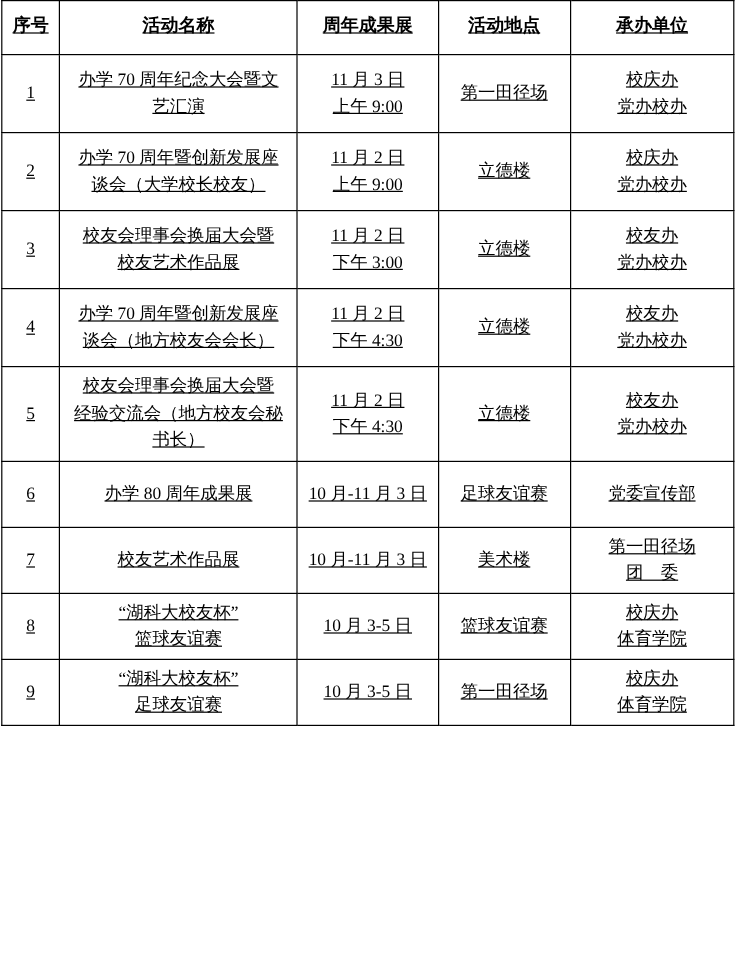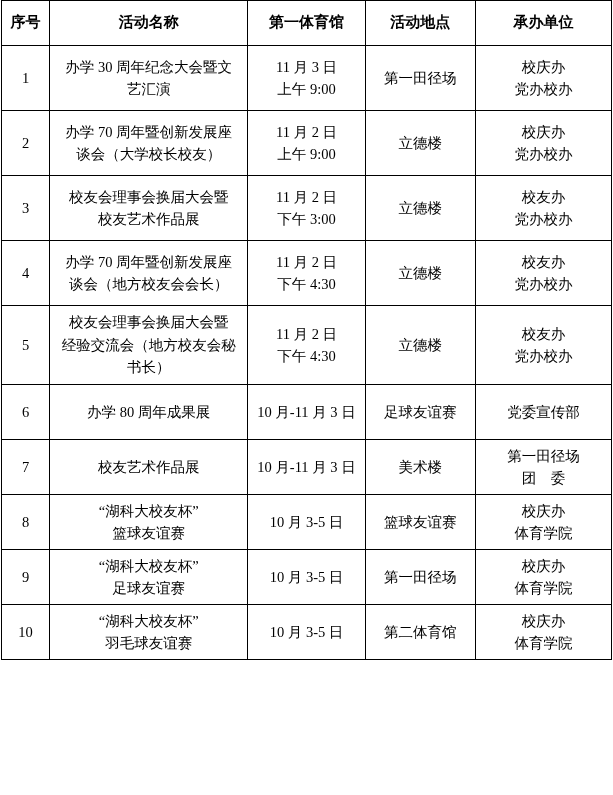--- a/index.html
+++ b/index.html
@@ -12,20 +12,21 @@
     height: 795px;
     font-family: "Liberation Serif", "DejaVu Serif", serif;
     color: #000000;
     overflow: hidden;
   }
   .sheet {
     width: 562px;
     height: 795px;
     position: relative;
     box-sizing: border-box;
+    text-decoration: underline;
   }
   table.schedule {
     border-collapse: collapse;
     width: 611px;
     margin: 0 1px;
     table-layout: fixed;
   }
   table.schedule th,
   table.schedule td {
     border: 1px solid #000000;
@@ -72,31 +73,31 @@
       <col class="c-no">
       <col class="c-name">
       <col class="c-time">
       <col class="c-place">
       <col class="c-org">
     </colgroup>
     <thead>
       <tr>
         <th>序号</th>
         <th>活动名称</th>
-        <th>第一体育馆</th>
+        <th>周年成果展</th>
         <th>活动地点</th>
         <th>承办单位</th>
       </tr>
     </thead>
     <tbody>
 
       <tr class="row-tall">
         <td class="cell-no">1</td>
         <td class="cell-name">
-          <span class="line">办学 30 周年纪念大会暨文</span>
+          <span class="line">办学 70 周年纪念大会暨文</span>
           <span class="line">艺汇演</span>
         </td>
         <td>
           <span class="line">11 月 3 日</span>
           <span class="line">上午 9:00</span>
         </td>
         <td>
           <span class="line">第一田径场</span>
         </td>
         <td>
@@ -244,33 +245,16 @@
         </td>
         <td>
           <span class="line">第一田径场</span>
         </td>
         <td>
           <span class="line">校庆办</span>
           <span class="line">体育学院</span>
         </td>
       </tr>
 
-      <tr class="row-short">
-        <td class="cell-no">10</td>
-        <td class="cell-name">
-          <span class="line">“湖科大校友杯”</span>
-          <span class="line">羽毛球友谊赛</span>
-        </td>
-        <td>
-          <span class="line">10 月 3-5 日</span>
-        </td>
-        <td>
-          <span class="line">第二体育馆</span>
-        </td>
-        <td>
-          <span class="line">校庆办</span>
-          <span class="line">体育学院</span>
-        </td>
-      </tr>
 
     </tbody>
   </table>
 </div>
 
 </body></html>

